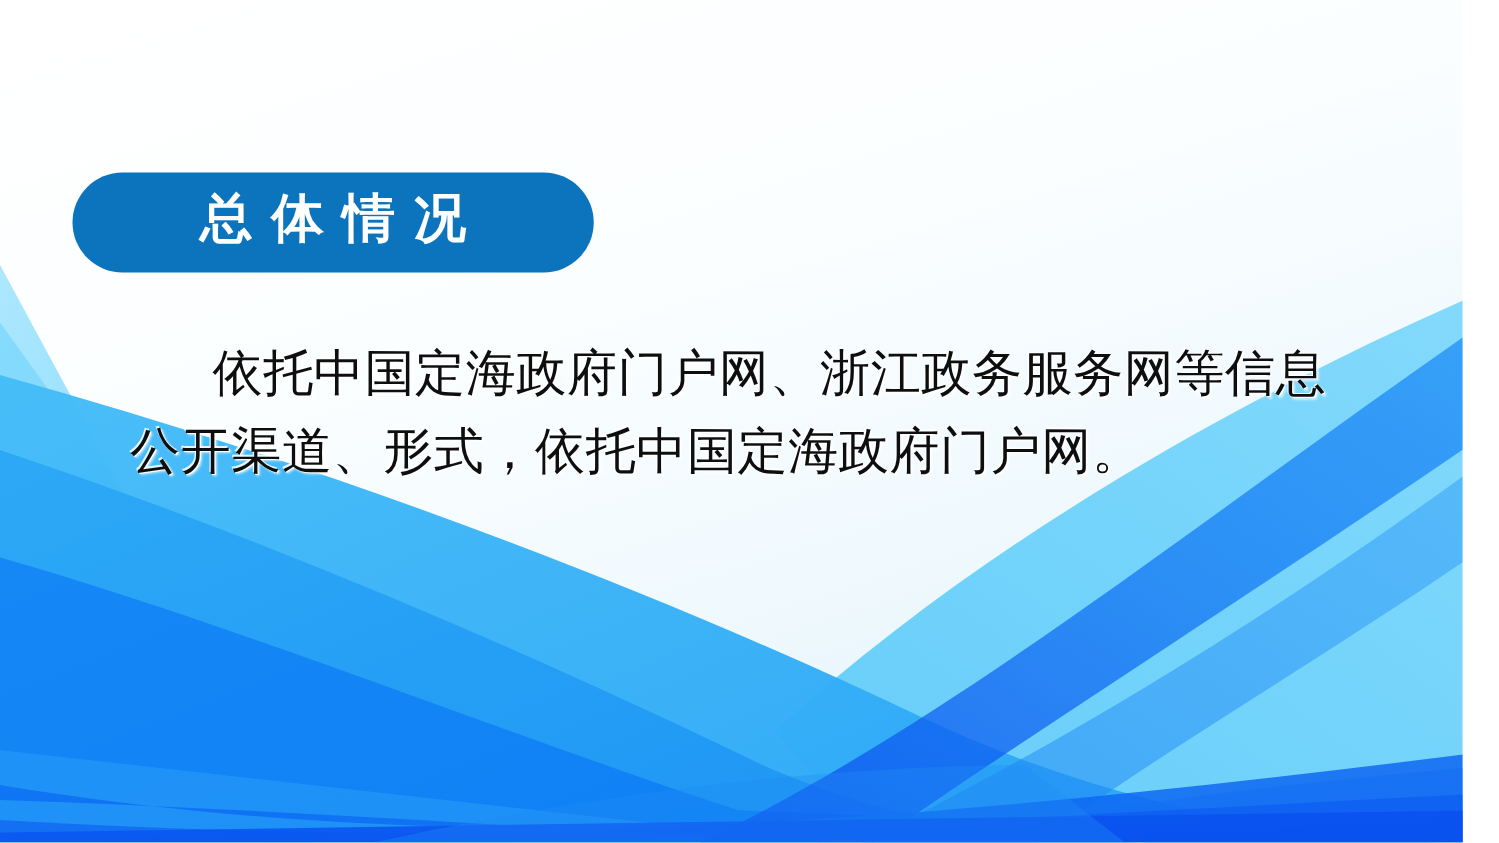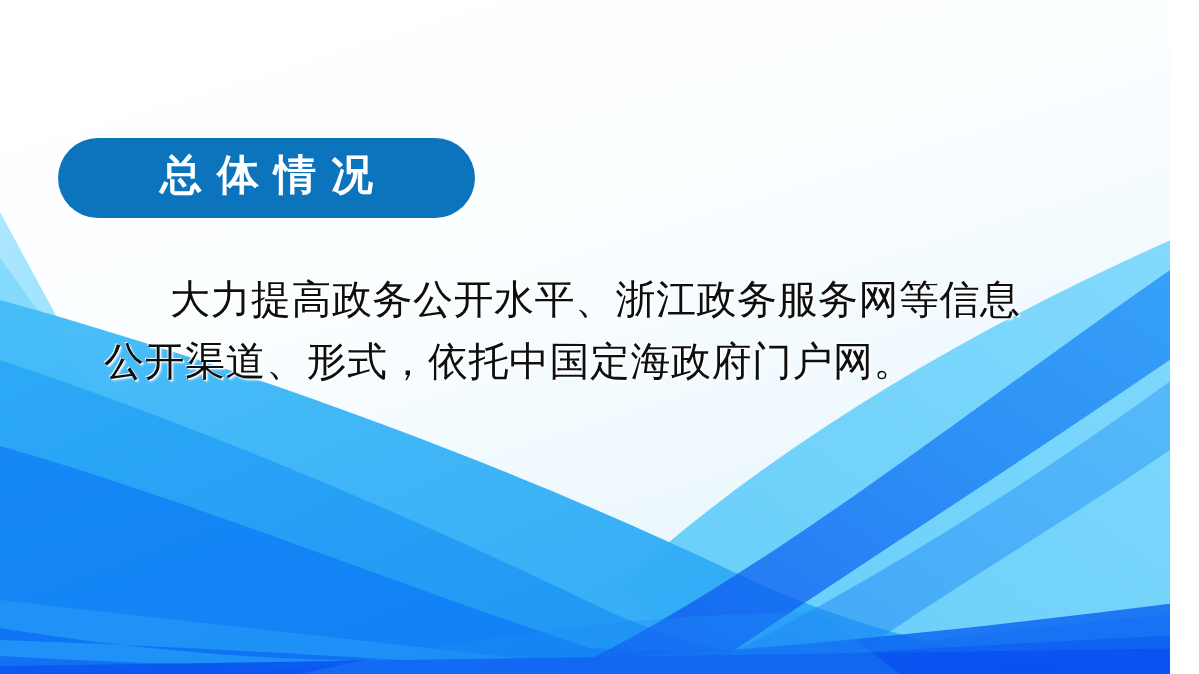--- a/index.html
+++ b/index.html
@@ -144,17 +144,17 @@
     <path d="M0 656 C300 674 600 668 900 650 L1199 634 L1199 674 L0 674 Z" fill="#0b55f0" opacity="0.55"></path>
 
     <path d="M300 674 C470 636 640 614 820 612 L900 674 Z" fill="#1f8cf6" opacity="0.35"></path>
   </svg>
 
   <div id="section-badge">
     <span id="section-badge-label">总体情况</span>
   </div>
 
   <div id="body-paragraph">
-    <span class="ln first">大力提高政务公开水平、浙江政务服务网等信息</span>
+    <span class="ln first">依托中国定海政府门户网、浙江政务服务网等信息</span>
     <span class="ln">公开渠道、形式，依托中国定海政府门户网。</span>
   </div>
 
 </div>
 
 </body></html>

